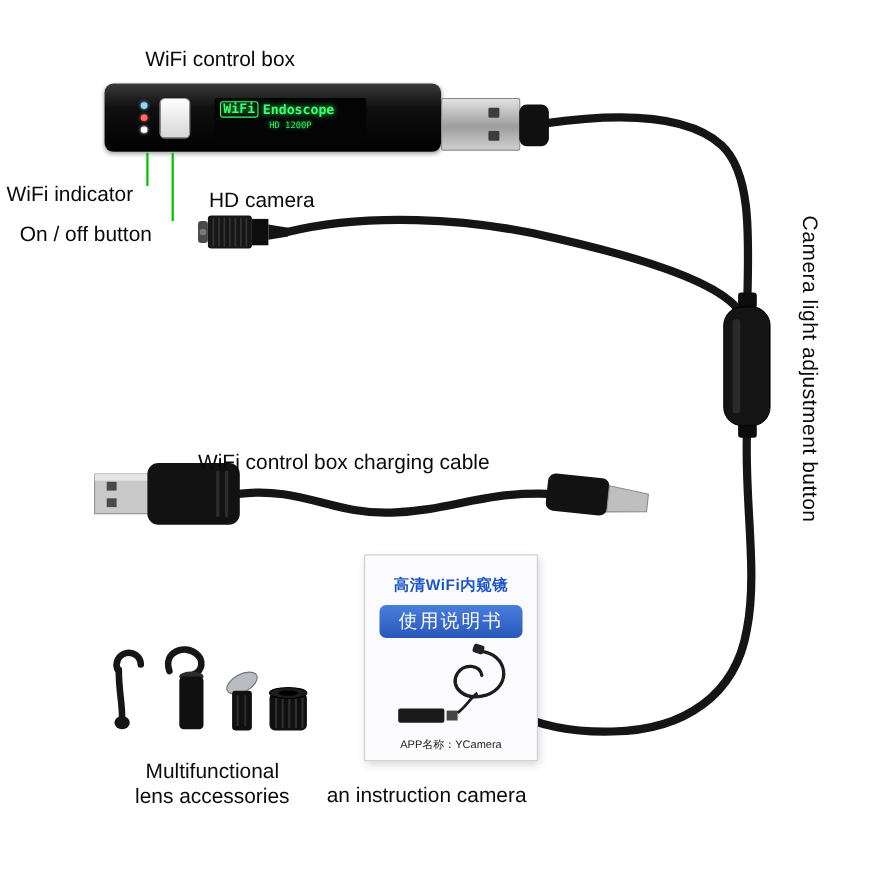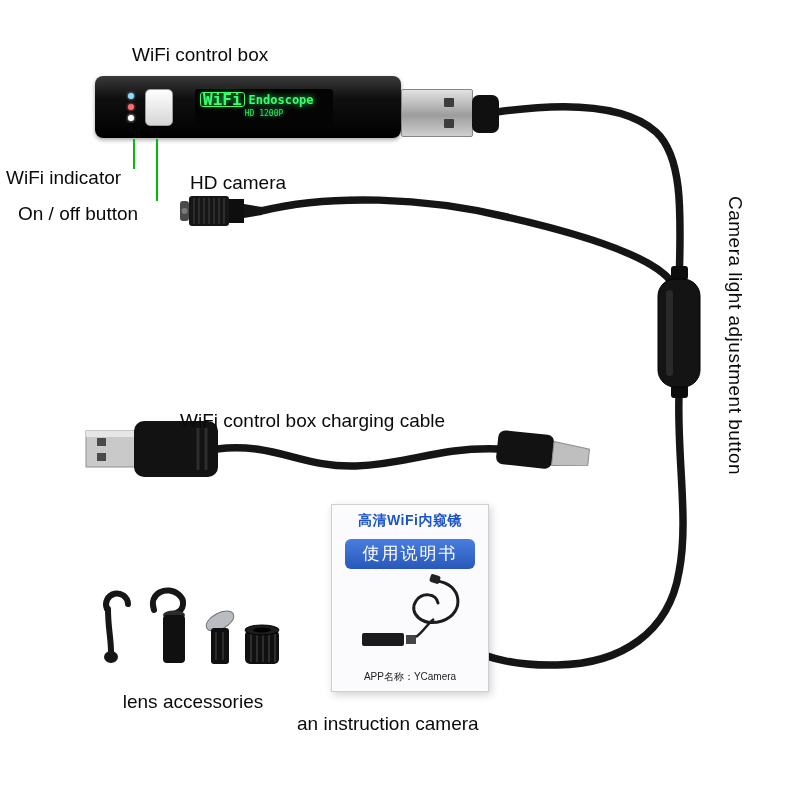--- a/index.html
+++ b/index.html
@@ -33,21 +33,21 @@
     position:absolute;left:50px;top:13px;width:26px;height:35px;
     background:linear-gradient(180deg,#ffffff,#d6d6d6);border:1px solid #9d9d9d;border-radius:5px;
   }
   .display{
     position:absolute;left:100px;top:13px;width:138px;height:36px;
     background:#040404;border-radius:3px;padding:3px 5px;box-sizing:border-box;
     color:#3aff6e;font-family:"DejaVu Sans Mono",monospace;
   }
   .disp-row{display:flex;align-items:center;gap:4px;font-size:12px;font-weight:bold;
     text-shadow:0 0 6px rgba(57,255,110,.95);}
-  .wifi-badge{border:1px solid #3aff6e;border-radius:3px;padding:0 2px;font-size:16px;line-height:13px;}
+  .wifi-badge{border:1px solid #3aff6e;border-radius:3px;padding:0 2px;font-size:12px;line-height:13px;}
   .disp-sub{font-size:8px;text-align:center;margin-top:2px;color:#2fe35f;
     text-shadow:0 0 4px rgba(57,255,110,.8);}
 
   .usb-metal{
     position:absolute;left:401px;top:89px;width:72px;height:48px;z-index:2;
     background:linear-gradient(180deg,#e2e2e2,#9d9d9d 55%,#cfcfcf);
     border:1px solid #868686;border-radius:2px;box-sizing:border-box;
   }
   .usb-hole{position:absolute;width:10px;height:9px;background:#3c3c3c;border-radius:1px;}
   .usb-hole.h1{left:42px;top:8px;}
@@ -62,21 +62,21 @@
   .g2{left:156px;top:139px;height:62px;}
 
   .camera-head{position:absolute;left:178px;top:192px;z-index:2;}
 
   
   .manual{
     position:absolute;left:331px;top:504px;width:158px;height:188px;z-index:4;
     background:#fbfbfd;border:1px solid #cfcfcf;box-shadow:2px 3px 8px rgba(0,0,0,.18);
     box-sizing:border-box;
   }
-  .m-title{margin-top:7px;text-align:center;color:#1d55c8;font-size:14px;font-weight:bold;letter-spacing:.5px;}
+  .m-title{margin-top:18px;text-align:center;color:#1d55c8;font-size:14px;font-weight:bold;letter-spacing:.5px;}
   .m-band{
     margin:9px auto 0;width:130px;height:30px;border-radius:6px;
     background:linear-gradient(180deg,#4a7ede,#2758ba);
     color:#fff;font-size:17px;font-weight:normal;text-align:center;line-height:30px;letter-spacing:2px;
   }
   .m-illust{display:block;margin:4px auto 0;}
   .m-app{position:absolute;bottom:7px;width:100%;text-align:center;font-size:10px;color:#222;}
 
   .accessory{position:absolute;z-index:2;}
   .acc-hook{left:98px;top:588px;}
@@ -161,20 +161,21 @@
     <path d="M 66 12 L 84 15 L 84 23 L 66 26 Z" fill="#141414"></path>
   </svg>
 
   <div class="lbl" style="left:132px;top:44px;">WiFi control box</div>
   <div class="lbl" style="left:6px;top:167px;">WiFi indicator</div>
   <div class="lbl" style="left:18px;top:203px;">On / off button</div>
   <div class="lbl" style="left:190px;top:172px;">HD camera</div>
   <div class="lbl lbl-vertical">Camera light adjustment button</div>
   <div class="lbl" style="left:180px;top:394px;margin-top:16px;">WiFi control box charging cable</div>
   <div class="lbl lbl-accessories">
+    <span>Multifunctional</span>
     <span>lens accessories</span>
   </div>
   <div class="lbl" style="left:297px;top:713px;">an instruction camera</div>
 
   <div class="manual">
     <div class="m-title">高清WiFi内窥镜</div>
     <div class="m-band">使用说明书</div>
     <svg class="m-illust" width="120" height="84" viewBox="0 0 120 84">
       <path d="M 86 8 C 112 10 116 40 92 48 C 72 54 58 40 66 28 C 72 19 86 20 88 30" fill="none" stroke="#1c1c1c" stroke-width="3" stroke-linecap="round"></path>
       <rect x="80" y="2" width="10" height="8" rx="2" fill="#222" transform="rotate(18 85 6)"></rect>

